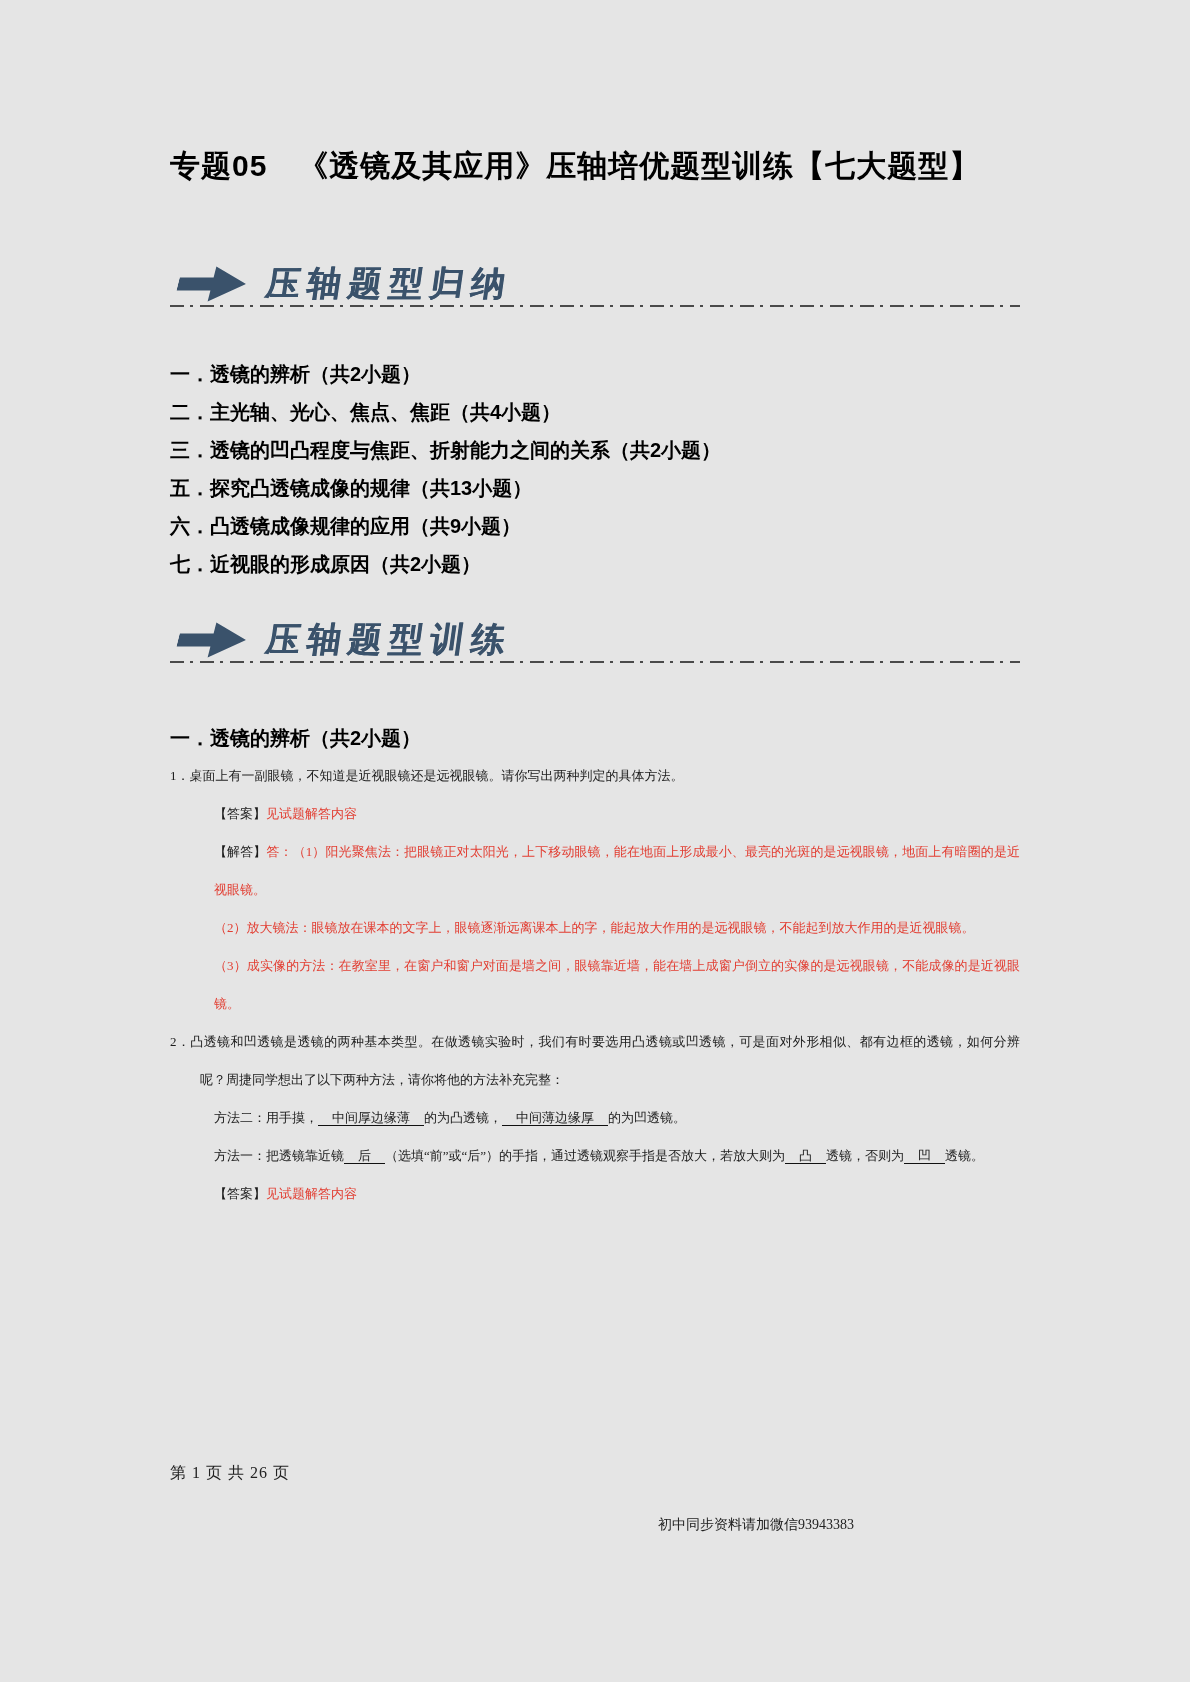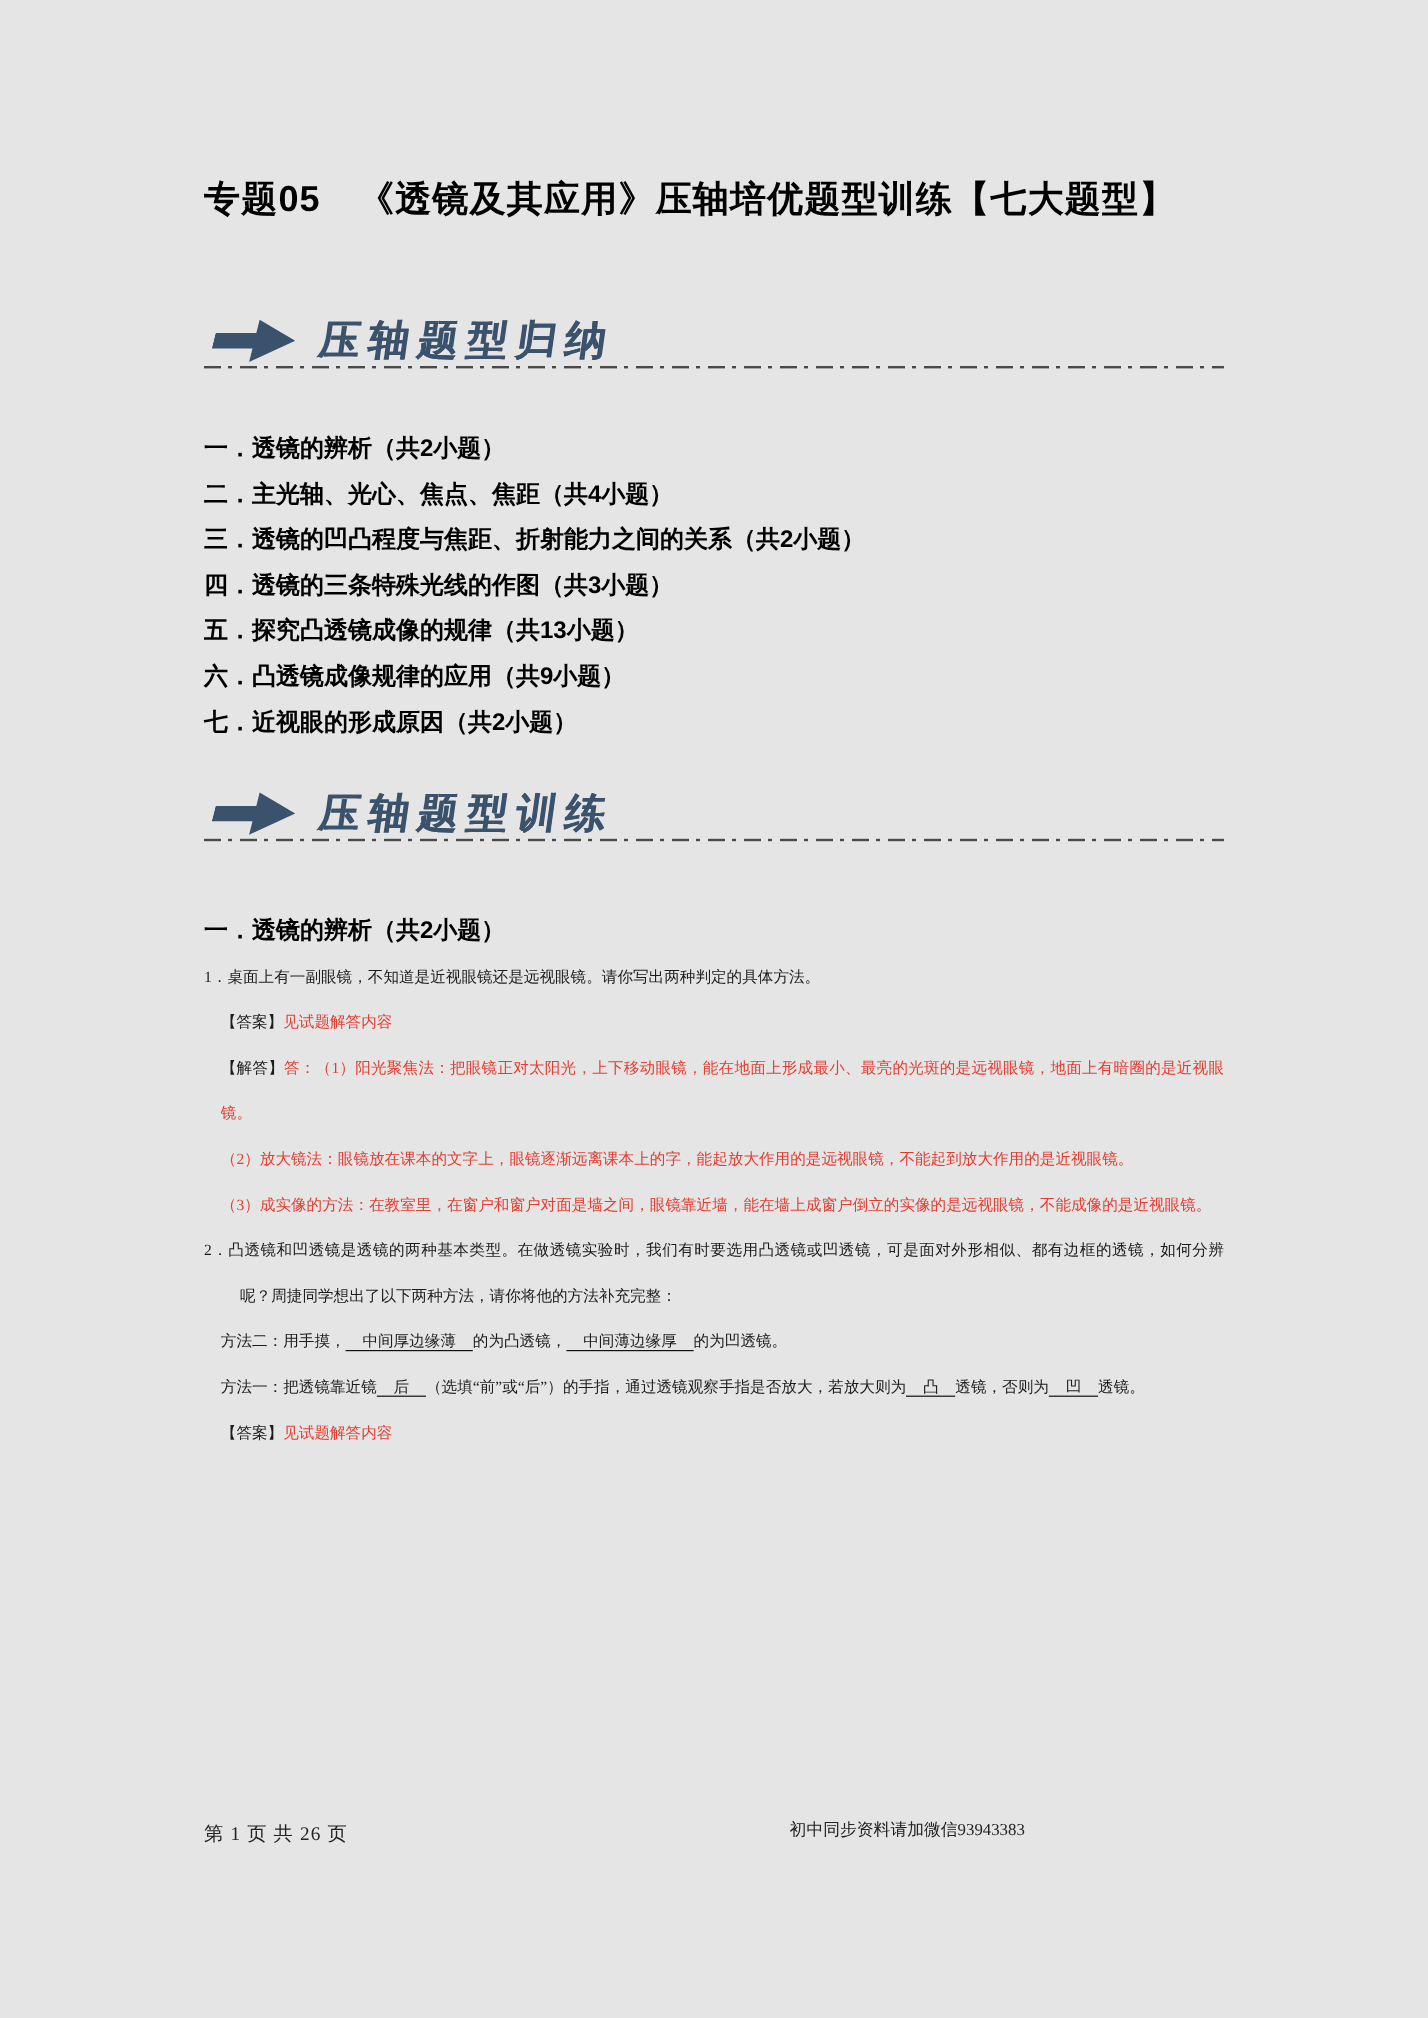--- a/index.html
+++ b/index.html
@@ -55,31 +55,31 @@
   .section-heading {
     margin-top:56px;
     font-family:"Liberation Sans","DejaVu Sans",sans-serif;
     font-weight:700; font-size:20px; line-height:38px; color:#000;
   }
 
   .para {
     font-size:13px; line-height:38px; text-align:justify; color:#1c1c1c;
   }
   .hang { padding-left:30px; text-indent:-30px; }
-  .indent { margin-left:14px; }
+  .indent { margin-left:44px; }
   .red { color:#e23d31; }
   .label { color:#1c1c1c; }
   .blank {
     border-bottom:1.6px solid #111;
     padding:0 14px;
     color:#1c1c1c;
   }
 
   .footer-left {
-    position:absolute; left:170px; top:1518px;
+    position:absolute; left:170px; top:1463px;
     font-size:16px; color:#222; letter-spacing:1px;
   }
   .footer-right {
     position:absolute; left:658px; top:1516px;
     font-size:14px; color:#222;
   }
 </style>
 </head>
 <body>
 
@@ -93,21 +93,20 @@
         <div class="arrow-icon"></div>
         <span class="banner-label">压轴题型归纳</span>
       </div>
       <div class="dashline"></div>
     </div>
 
     <ul class="outline">
       <li>一．透镜的辨析（共2小题）</li>
       <li>二．主光轴、光心、焦点、焦距（共4小题）</li>
       <li>三．透镜的凹凸程度与焦距、折射能力之间的关系（共2小题）</li>
-      <li>四．透镜的三条特殊光线的作图（共3小题）</li>
       <li>五．探究凸透镜成像的规律（共13小题）</li>
       <li>六．凸透镜成像规律的应用（共9小题）</li>
       <li>七．近视眼的形成原因（共2小题）</li>
     </ul>
 
     <div class="banner second">
       <div class="banner-row">
         <div class="arrow-icon"></div>
         <span class="banner-label">压轴题型训练</span>
       </div>

